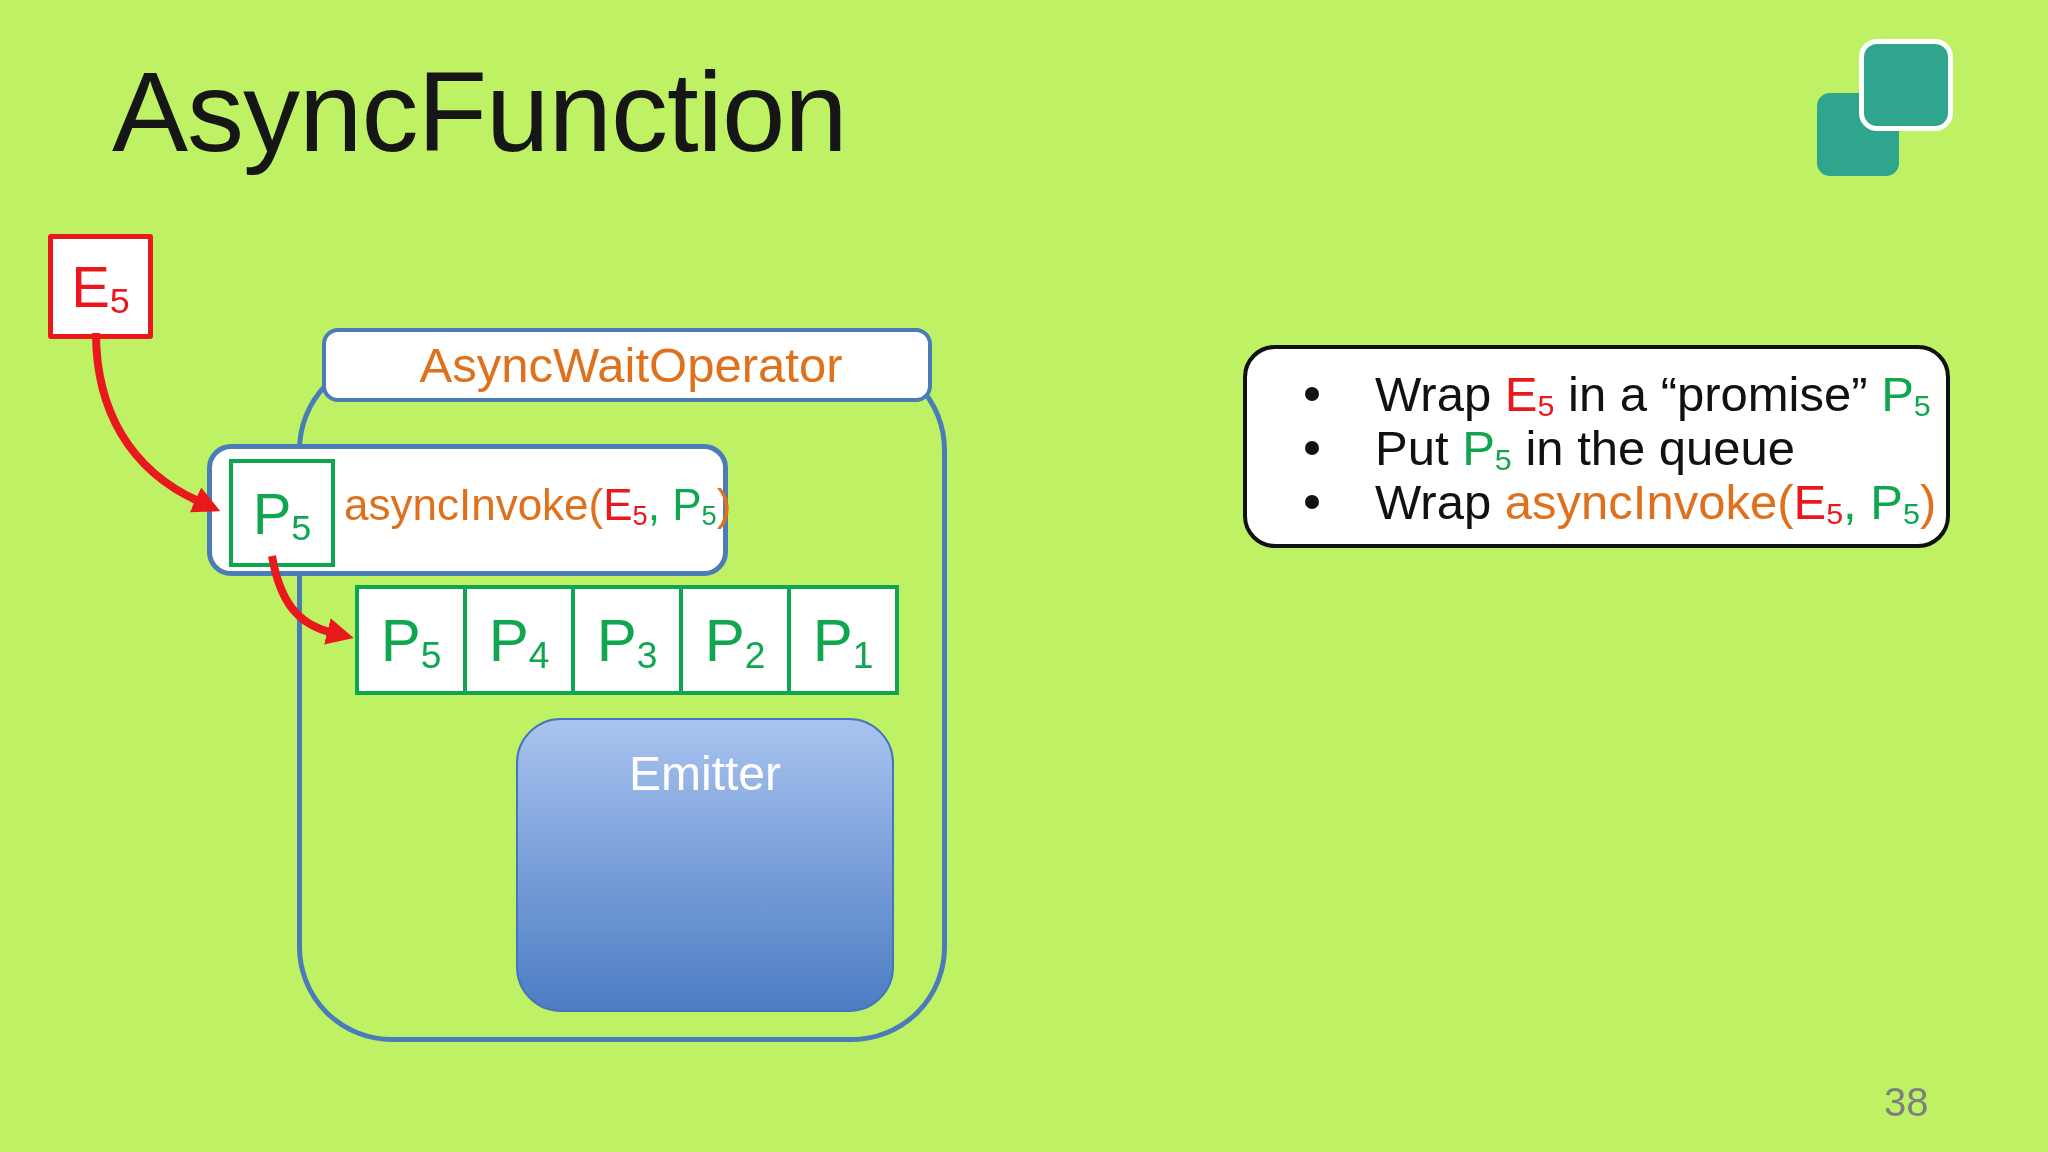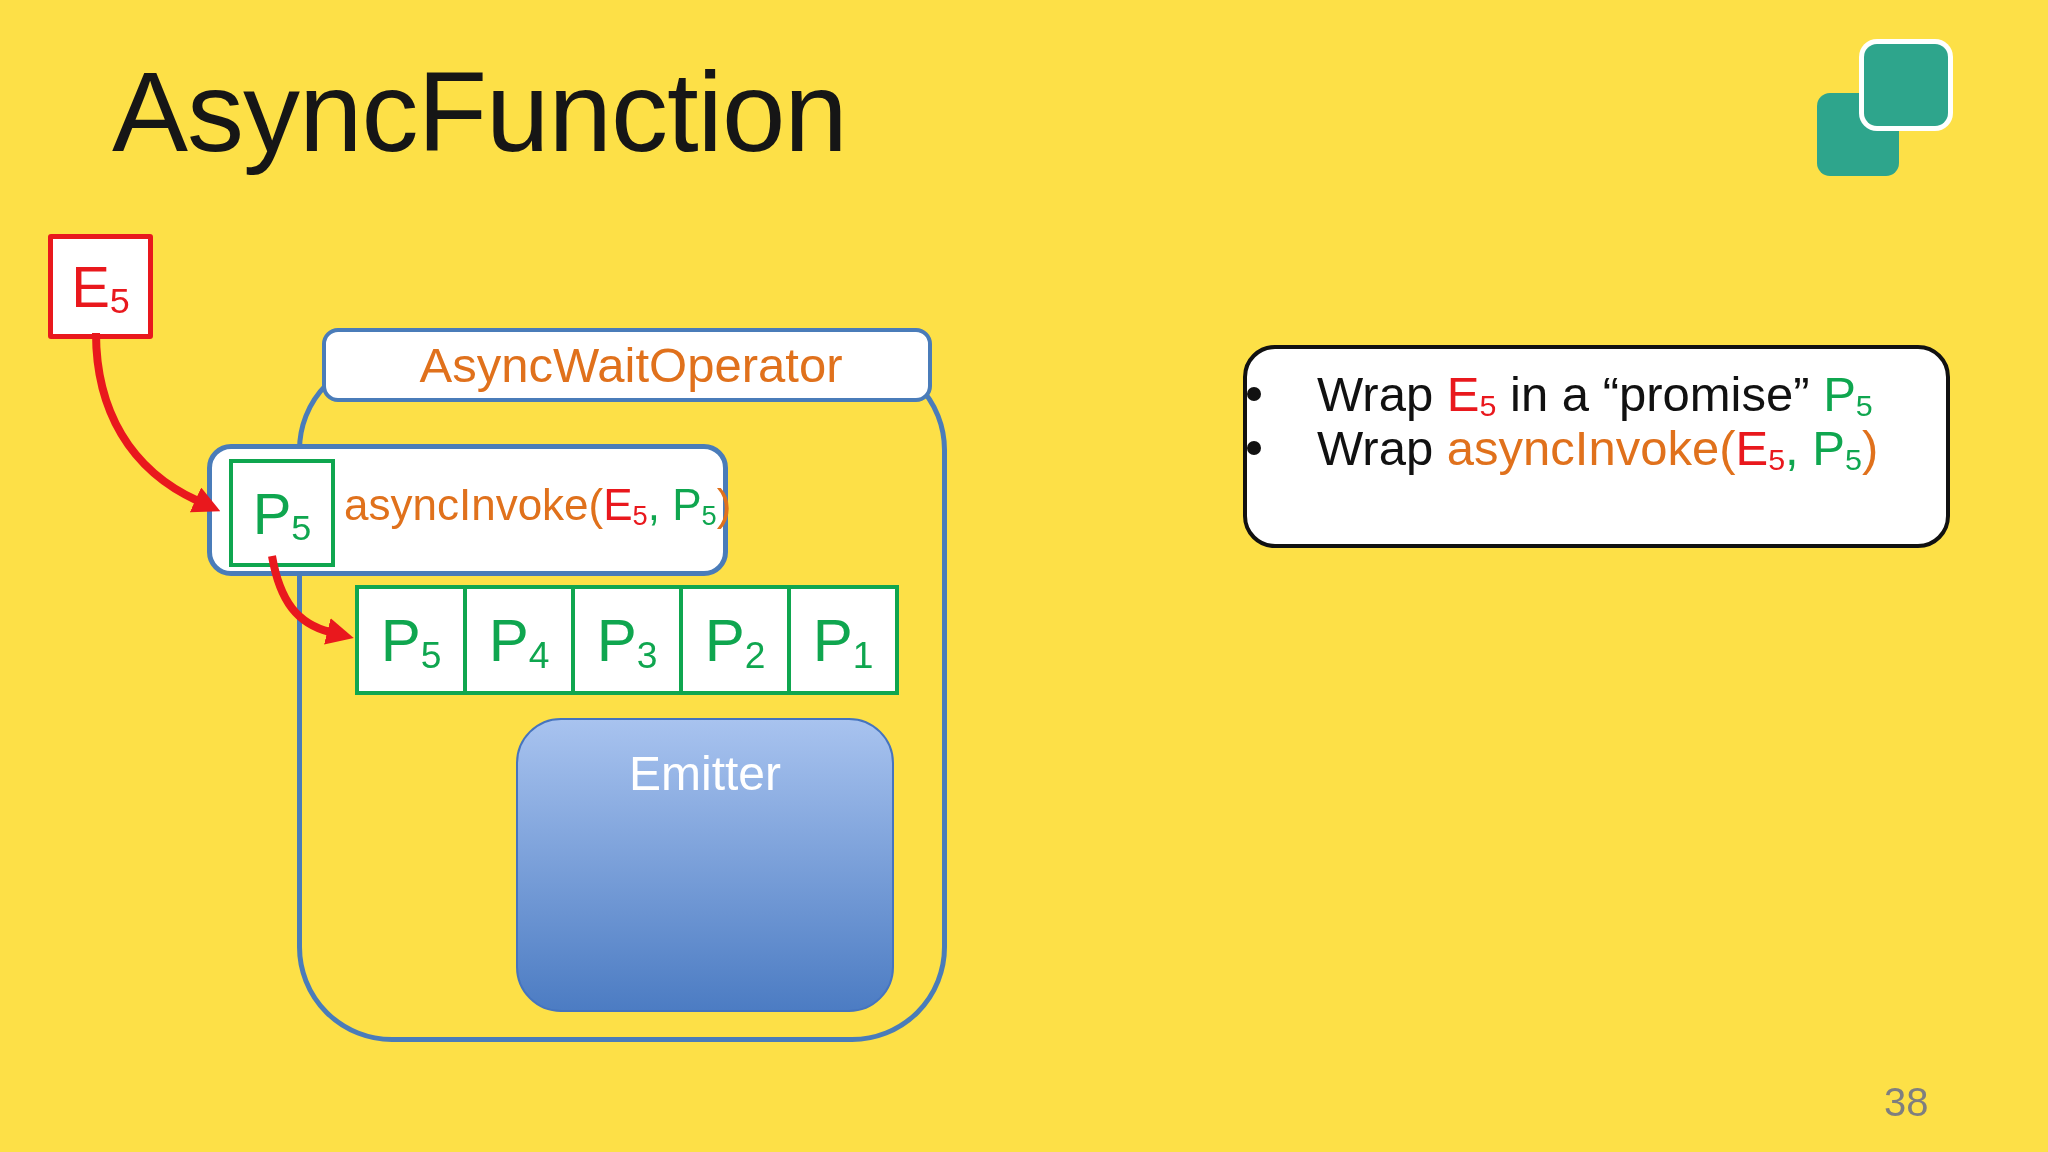--- a/index.html
+++ b/index.html
@@ -1,17 +1,17 @@
 <!DOCTYPE html>
 <html style="--red: #E9181D; --green: #0FA64F; --orange: #E0711C; --blue: #4A7CB9; --teal: #2EA58C; --gray: #7F7F7F; --black: #111111; --emitter-top: #A8C3EF; --emitter-bottom: #4C7CC3;"><head>
 <meta charset="utf-8">
 <style>
   html,body{margin:0;padding:0;background:#fff;}
   .canvas{
-    position:relative;width:2048px;height:1152px;overflow:hidden;background:#fde047;
+    position:relative;width:2048px;height:1152px;overflow:hidden;background:#bef264;
     font-family:"Liberation Sans", sans-serif;
   }
   .abs{position:absolute;}
 
   
   .title{left:112px;top:46px;font-size:114px;color:#161616;letter-spacing:-1px;white-space:nowrap;}
 
   
   .logo-back{left:1817px;top:93px;width:82px;height:83px;border-radius:13px;background:var(--teal);}
   .logo-front{left:1864px;top:44px;width:84px;height:82px;border-radius:13px;background:var(--teal);box-shadow:0 0 0 5px #ffffff;}
@@ -43,21 +43,21 @@
 
   
   .emitter{left:516px;top:718px;width:378px;height:294px;border-radius:45px;
     background:linear-gradient(180deg, var(--emitter-top) 0%, var(--emitter-bottom) 100%);
     border:2px solid #4674BE;box-sizing:border-box;text-align:center;z-index:2;}
   .emitter-label{margin-top:26px;color:#ffffff;font-size:48px;}
 
   
   .notes-box{left:1243px;top:345px;width:707px;height:203px;border:4px solid #111111;border-radius:32px;
     box-sizing:border-box;padding-top:18px;background:#fff;}
-  .note-line{height:54px;display:flex;align-items:center;font-size:49px;white-space:pre;color:var(--black);}
+  .note-line{height:54px;display:flex;align-items:center;padding-left:58px;font-size:49px;white-space:pre;color:var(--black);}
   .bullet-dot{width:14px;height:14px;border-radius:50%;background:#111111;margin-right:56px;flex:0 0 auto;}
 
   .rich{white-space:pre;}
   sub{font-size:0.62em;line-height:0;vertical-align:-0.18em;}
 
   .c-black{color:var(--black);} .c-red{color:var(--red);} .c-green{color:var(--green);} .c-orange{color:var(--orange);}
 
   
   .arrows{left:0;top:0;z-index:4;pointer-events:none;}
   .arrow-path{stroke:var(--red);stroke-width:8;fill:none;}
@@ -114,20 +114,24 @@
     <div class="emitter-label">Emitter</div>
   </div>
 
   <div class="abs notes-box">
     <div class="note-line">
       <span class="bullet-dot"></span>
       <span class="rich"><span class="c-black">Wrap </span><span class="c-red">E<sub>5</sub></span><span class="c-black"> in a “promise” </span><span class="c-green">P<sub>5</sub></span></span>
     </div>
     <div class="note-line">
       <span class="bullet-dot"></span>
+      <span class="rich"><span class="c-black">Put </span><span class="c-green">P<sub>5</sub></span><span class="c-black"> in the queue</span></span>
+    </div>
+    <div class="note-line">
+      <span class="bullet-dot"></span>
       <span class="rich"><span class="c-black">Wrap </span><span class="c-orange">asyncInvoke(</span><span class="c-red">E<sub>5</sub></span><span class="c-green">, </span><span class="c-green">P<sub>5</sub></span><span class="c-orange">)</span></span>
     </div>
   </div>
 
   <svg class="abs arrows" width="2048" height="1152" viewBox="0 0 2048 1152">
     <defs>
       <marker id="arrowhead" viewBox="0 0 10 10" refX="1" refY="5" markerWidth="3.4" markerHeight="3.4" orient="auto-start-reverse">
         <path d="M0,0 L10,5 L0,10 Z" style="fill:var(--red)"></path>
       </marker>
     </defs>

